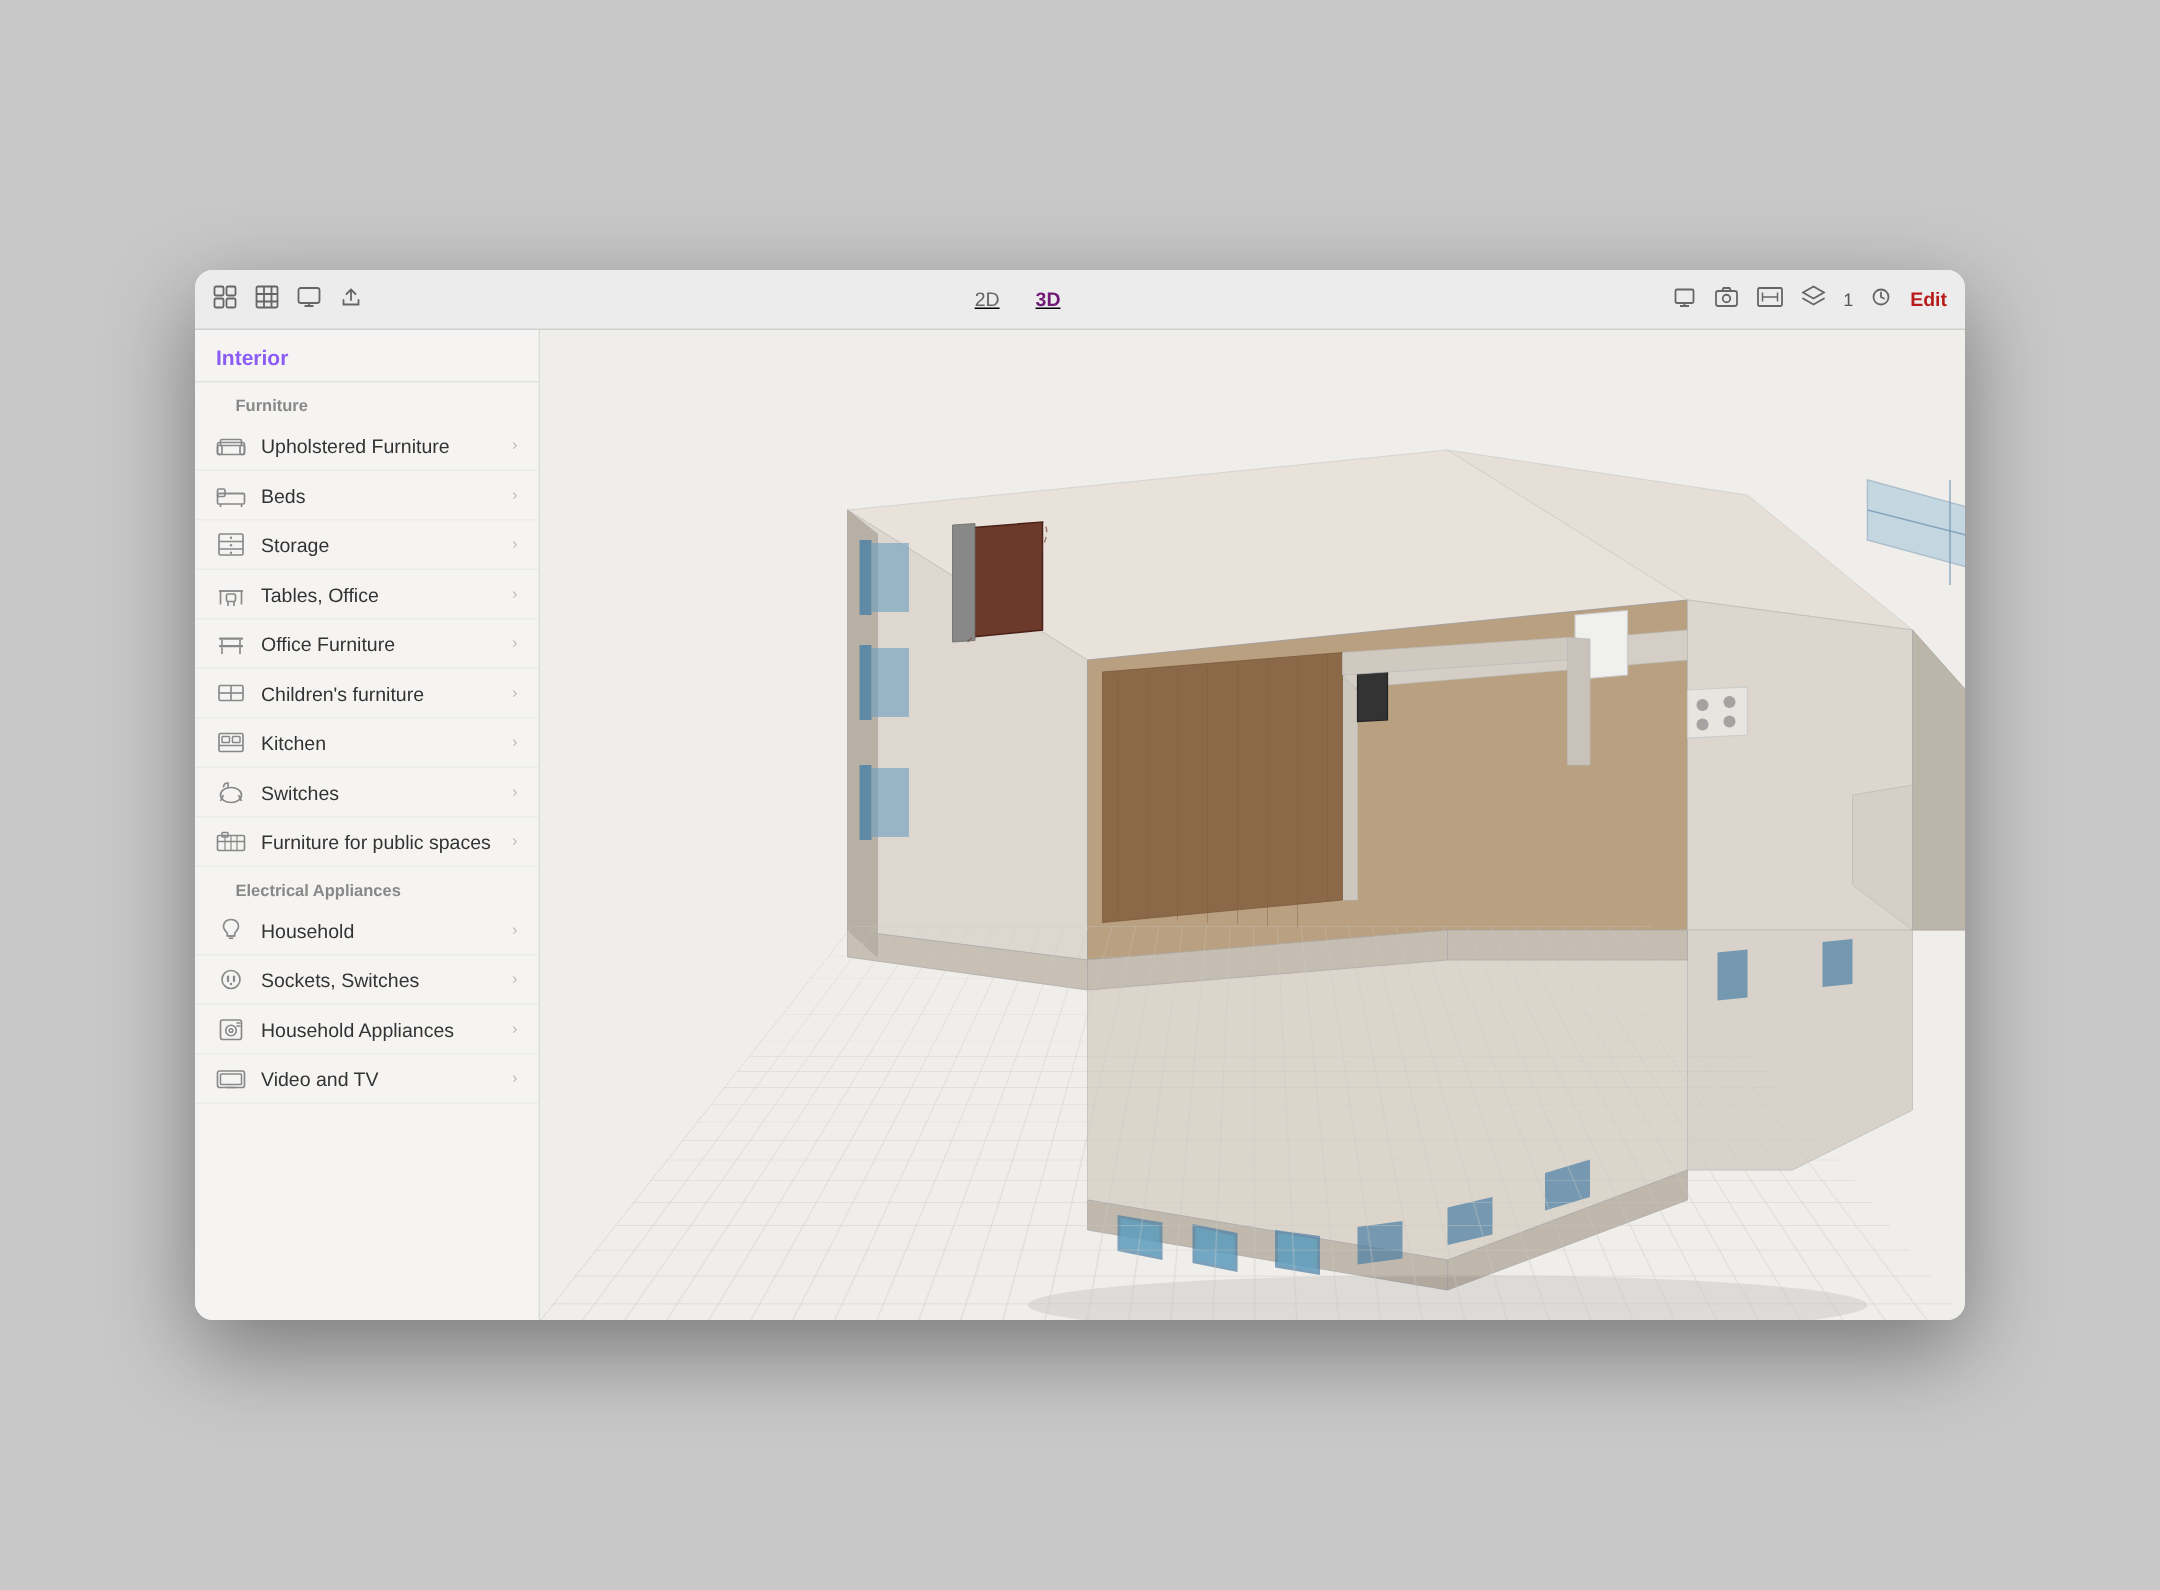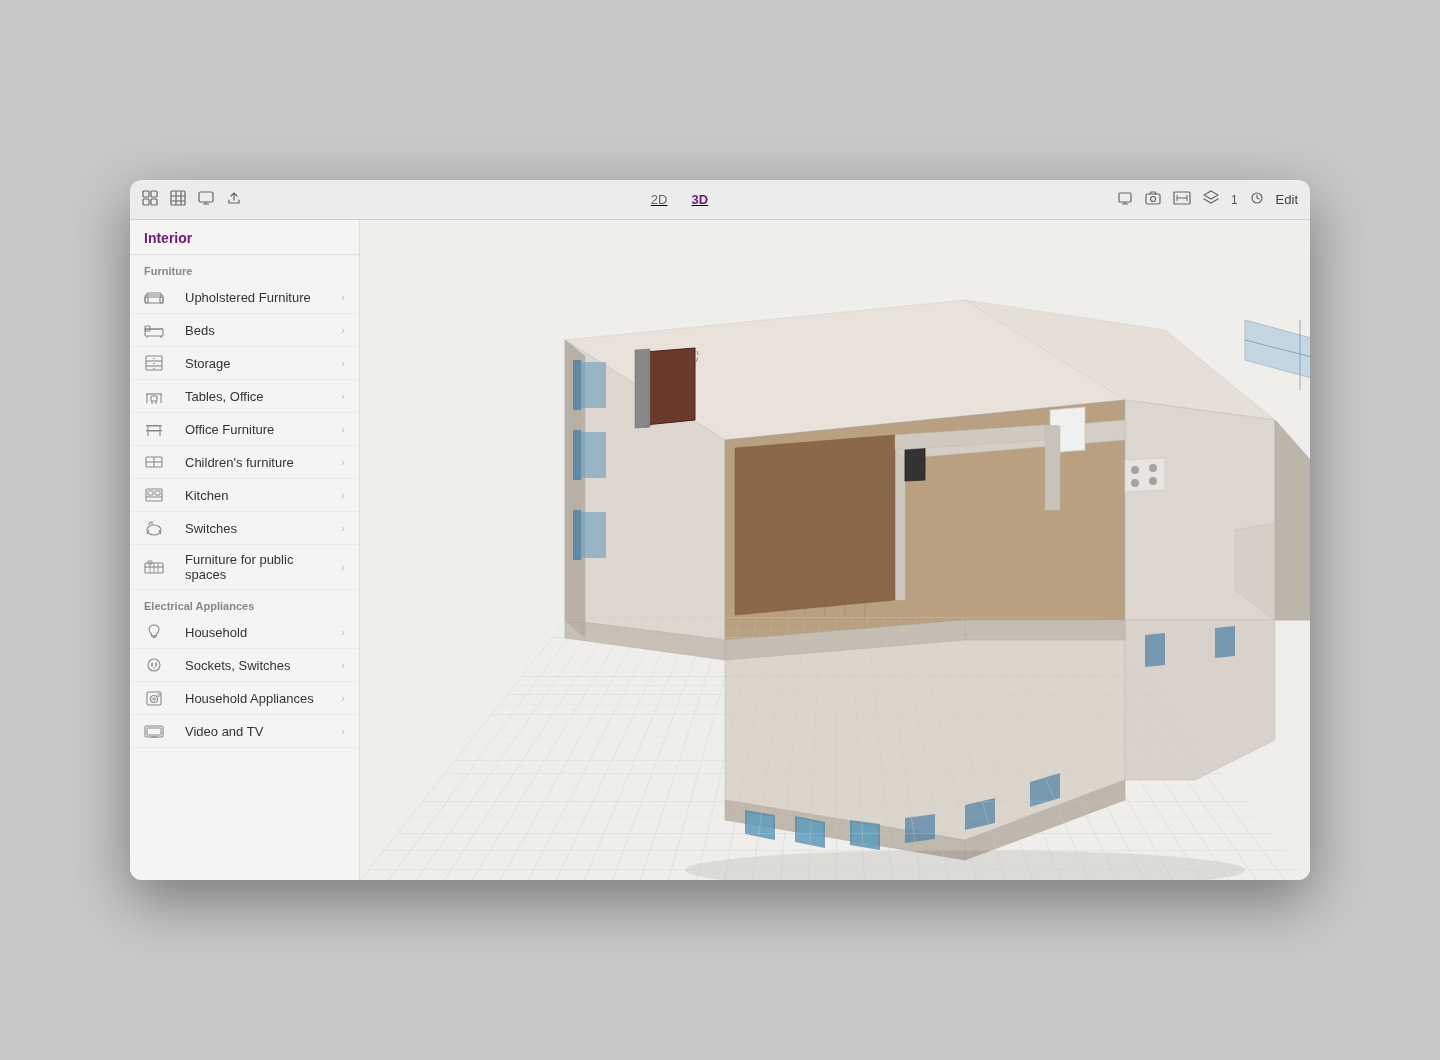--- a/index.html
+++ b/index.html
@@ -70,23 +70,23 @@
       gap: 12px;
       align-items: center;
     }
     .titlebar-right-icon {
       color: #666;
       font-size: 14px;
       cursor: pointer;
     }
     .edit-btn {
       font-size: 13px;
-      color: #404040;
+      color: #b91c1c;
       cursor: pointer;
-      font-weight: 400;
+      font-weight: 700;
     }
     .layer-label {
       font-size: 12px;
       color: #555;
       display: flex;
       align-items: center;
       gap: 4px;
     }
     .content-area {
       display: flex;
@@ -97,38 +97,38 @@
       width: 230px;
       background: #f5f4f2;
       border-right: 1px solid #ddd;
       overflow-y: auto;
       flex-shrink: 0;
     }
     .sidebar-header {
       padding: 10px 14px 8px;
       font-size: 14px;
       font-weight: 600;
-      color: #701a75;
+      color: #8b5cf6;
       border-bottom: 1px solid #e0e0e0;
     }
     .sidebar-section-title {
-      padding: 10px 14px 4px;
+      padding: 10px 27px 4px;
       font-size: 11px;
       font-weight: 600;
       color: #888;
       text-transform: none;
       letter-spacing: 0;
     }
     .sidebar-item {
       display: flex;
       align-items: center;
       padding: 7px 14px;
       cursor: pointer;
       border-bottom: 1px solid #ebebeb;
-      gap: 21px;
+      gap: 10px;
     }
     .sidebar-item-icon {
       width: 20px;
       height: 18px;
       display: flex;
       align-items: center;
       justify-content: center;
       flex-shrink: 0;
       color: #666;
       font-size: 14px;

